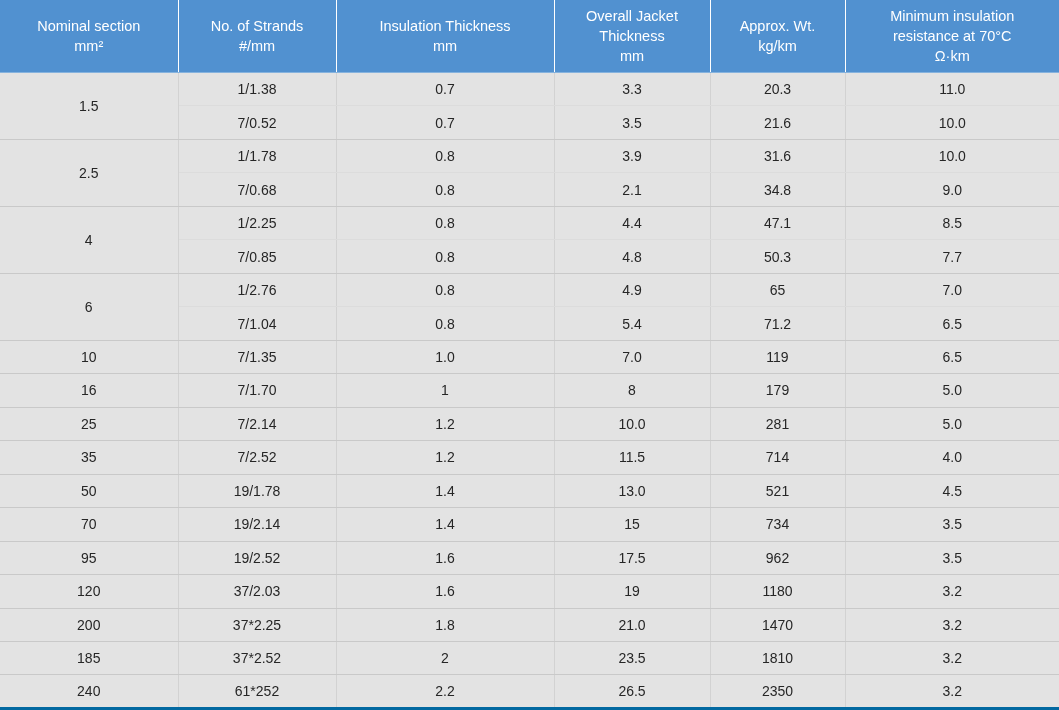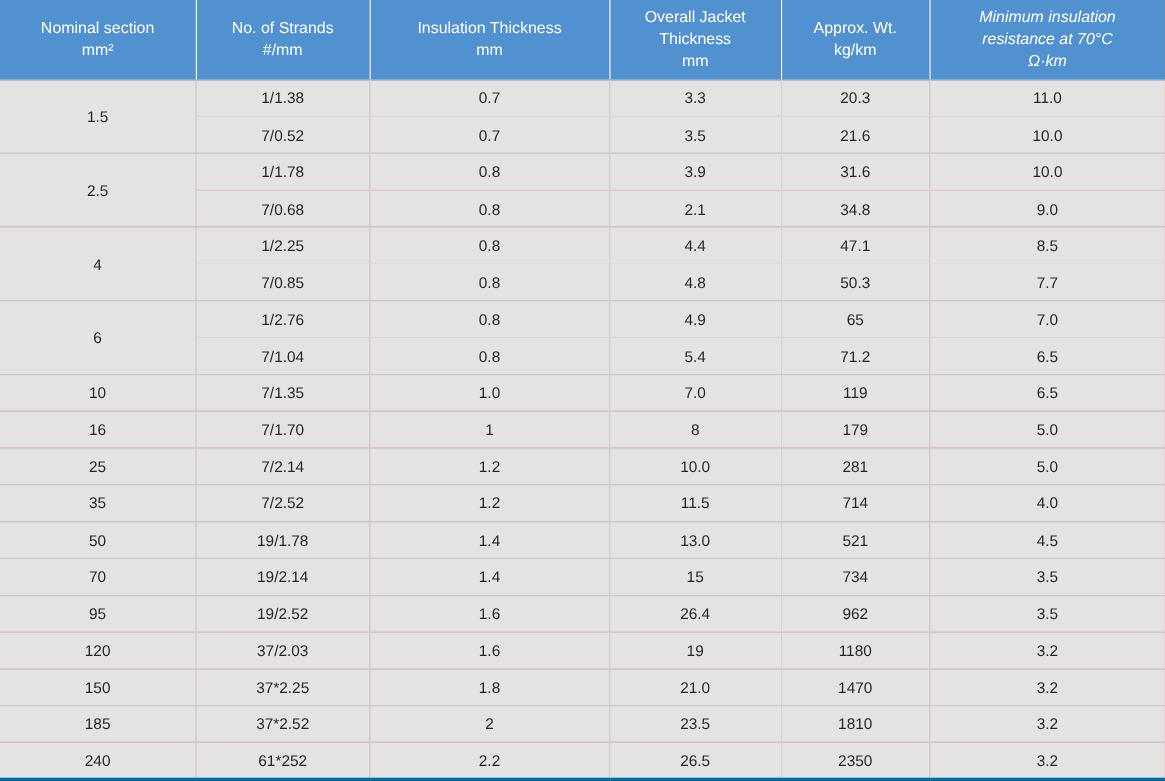--- a/index.html
+++ b/index.html
@@ -35,21 +35,21 @@
     font-weight: normal;
     line-height: 1.38;
     text-align: center;
     vertical-align: middle;
     padding: 6px 4px;
     height: 70px;
     box-sizing: border-box;
     border-right: 1px solid #ffffff;
     border-bottom: 1px solid #86b3de;
   }
-  thead th:last-child { border-right: none; font-style: italic; }
+  thead th:last-child { border-right: none; }
   thead th .hline { display: block; white-space: nowrap; }
 
   tbody td {
     background: #e3e3e3;
     color: #262626;
     font-size: 14px;
     font-weight: normal;
     text-align: center;
     vertical-align: middle;
     height: 32.8px;
@@ -213,34 +213,34 @@
         <td>19/2.14</td>
         <td>1.4</td>
         <td>15</td>
         <td>734</td>
         <td>3.5</td>
       </tr>
       <tr class="group-end">
         <td class="merged">95</td>
         <td>19/2.52</td>
         <td>1.6</td>
-        <td>26.4</td>
+        <td>17.5</td>
         <td>962</td>
         <td>3.5</td>
       </tr>
       <tr class="group-end">
         <td class="merged">120</td>
         <td>37/2.03</td>
         <td>1.6</td>
         <td>19</td>
         <td>1180</td>
         <td>3.2</td>
       </tr>
       <tr class="group-end">
-        <td class="merged">150</td>
+        <td class="merged">200</td>
         <td>37*2.25</td>
         <td>1.8</td>
         <td>21.0</td>
         <td>1470</td>
         <td>3.2</td>
       </tr>
       <tr class="group-end">
         <td class="merged">185</td>
         <td>37*2.52</td>
         <td>2</td>

